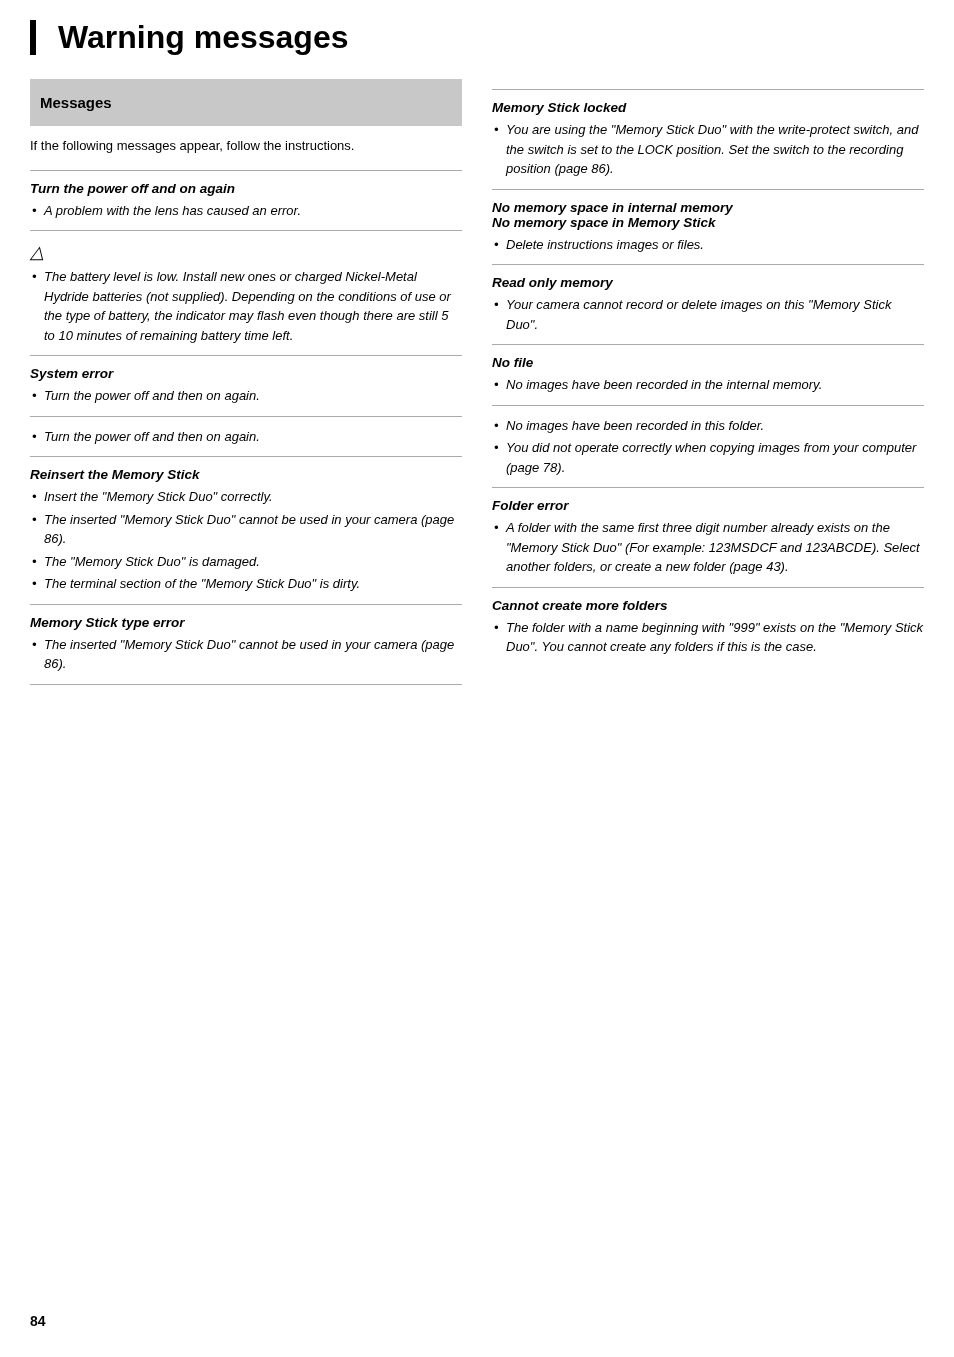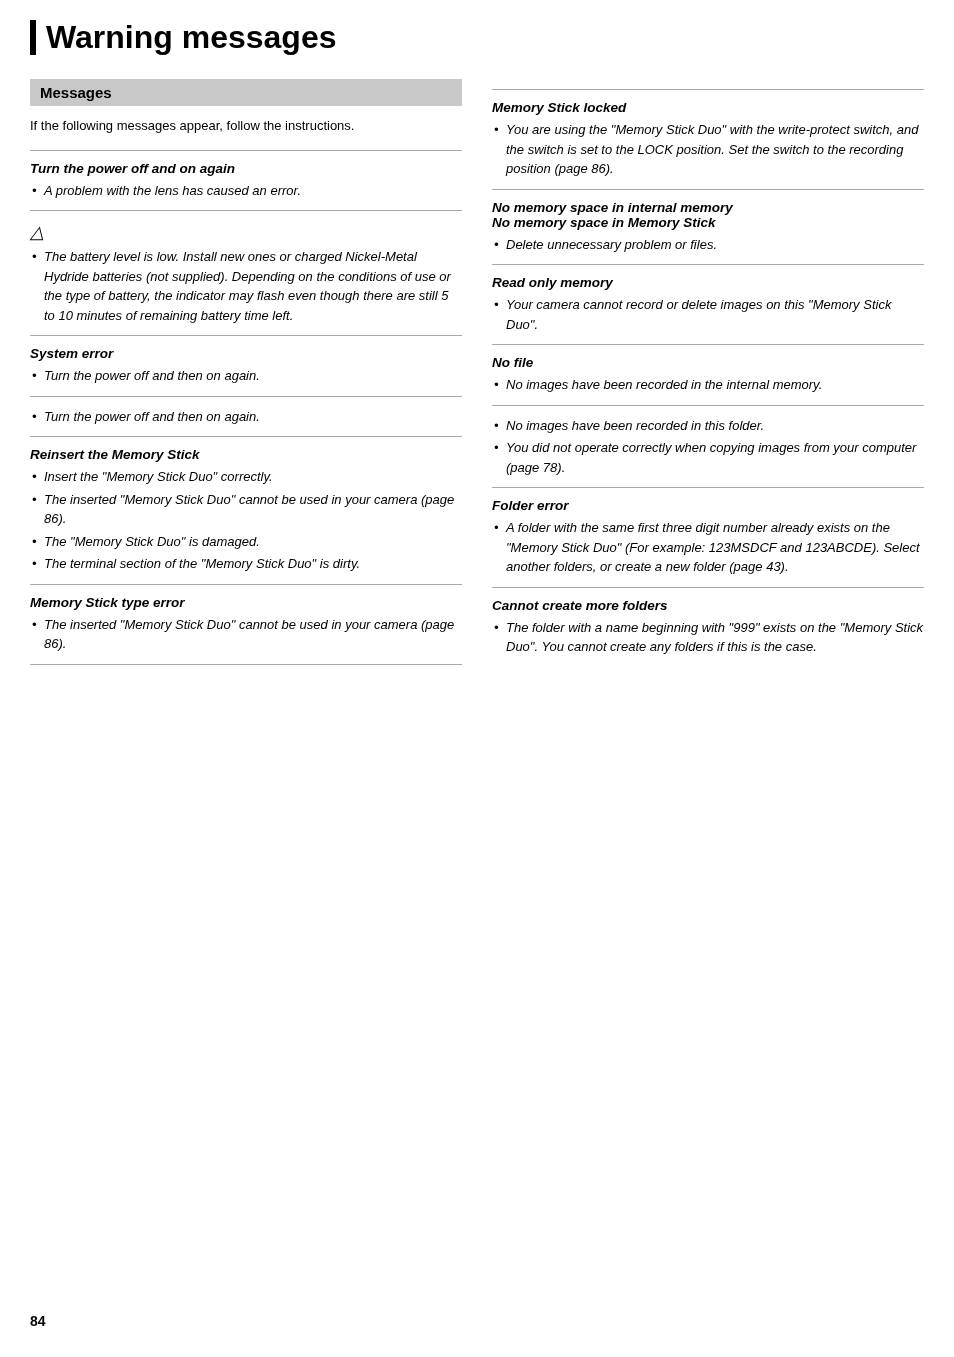--- a/index.html
+++ b/index.html
@@ -13,21 +13,21 @@
       position: relative;
     }
     .page {
       padding: 20px 30px 40px 30px;
     }
     .page-title {
       font-size: 32px;
       font-weight: 900;
       font-family: 'Arial Black', Arial, sans-serif;
       border-left: 6px solid #000;
-      padding-left: 10px;
+      padding-left: 22px;
       margin-bottom: 24px;
       line-height: 1.1;
     }
     .page-number {
       position: absolute;
       bottom: 28px;
       left: 30px;
       font-size: 14px;
       font-weight: bold;
     }
@@ -40,21 +40,21 @@
       min-width: 0;
     }
     .col-right {
       flex: 1;
       min-width: 0;
     }
     .messages-header {
       background: #c8c8c8;
       font-weight: bold;
       font-size: 15px;
-      padding: 5px 10px;
+      padding: 15px 10px;
       margin-bottom: 10px;
     }
     .intro-text {
       font-size: 13px;
       margin-bottom: 14px;
       line-height: 1.5;
     }
     hr.section-divider {
       border: none;
       border-top: 1px solid #aaa;
@@ -174,21 +174,21 @@
         <ul class="bullet-list">
           <li>You are using the "Memory Stick Duo" with the write-protect switch, and the switch is set to the LOCK position. Set the switch to the recording position (page 86).</li>
         </ul>
       </div>
 
       <hr class="section-divider">
 
       <div class="section-block">
         <div class="section-title">No memory space in internal memory<br>No memory space in Memory Stick</div>
         <ul class="bullet-list">
-          <li>Delete unnecessary problem or files.</li>
+          <li>Delete instructions images or files.</li>
         </ul>
       </div>
 
       <hr class="section-divider">
 
       <div class="section-block">
         <div class="section-title">Read only memory</div>
         <ul class="bullet-list">
           <li>Your camera cannot record or delete images on this "Memory Stick Duo".</li>
         </ul>

